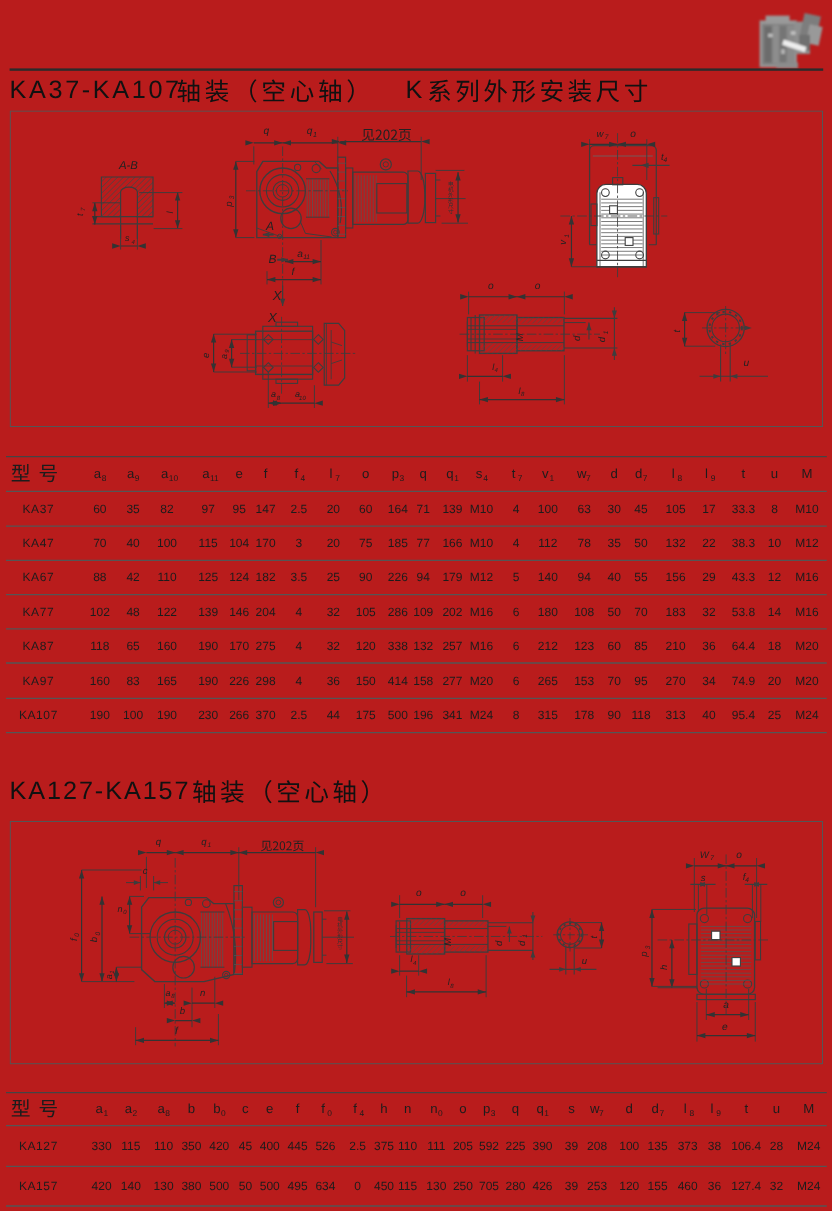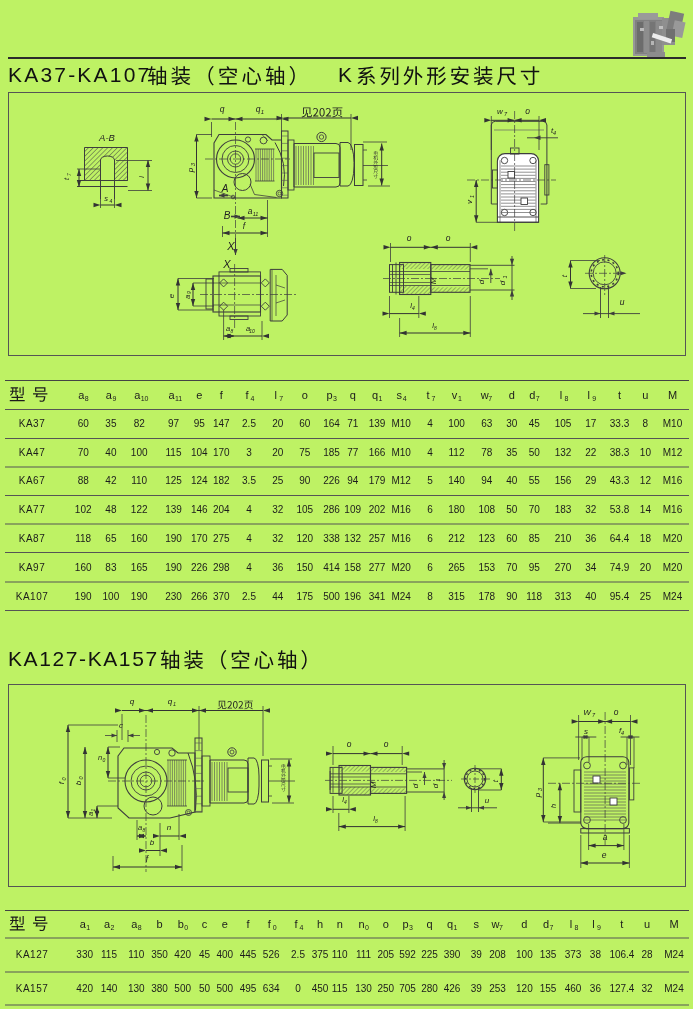--- a/index.html
+++ b/index.html
@@ -1,15 +1,15 @@
 <!DOCTYPE html>
 <html><head><meta charset="utf-8">
 <style>
 html,body{margin:0;padding:0;background:#fff;}
-#page{position:relative;width:693px;height:1009px;background:#bef264;overflow:hidden;
+#page{position:relative;width:693px;height:1009px;background:#b91c1c;overflow:hidden;
  font-family:"Liberation Sans",sans-serif;will-change:transform;transform:translateZ(0);}
 </style></head><body>
 <div id="page">
 
 <svg style="position:absolute;left:626px;top:8px" width="62" height="52" viewBox="0 0 62 52">
       <defs>
         <filter id="ph" x="-20%" y="-20%" width="140%" height="140%">
           <feGaussianBlur stdDeviation="0.7"></feGaussianBlur>
         </filter>
       </defs>

